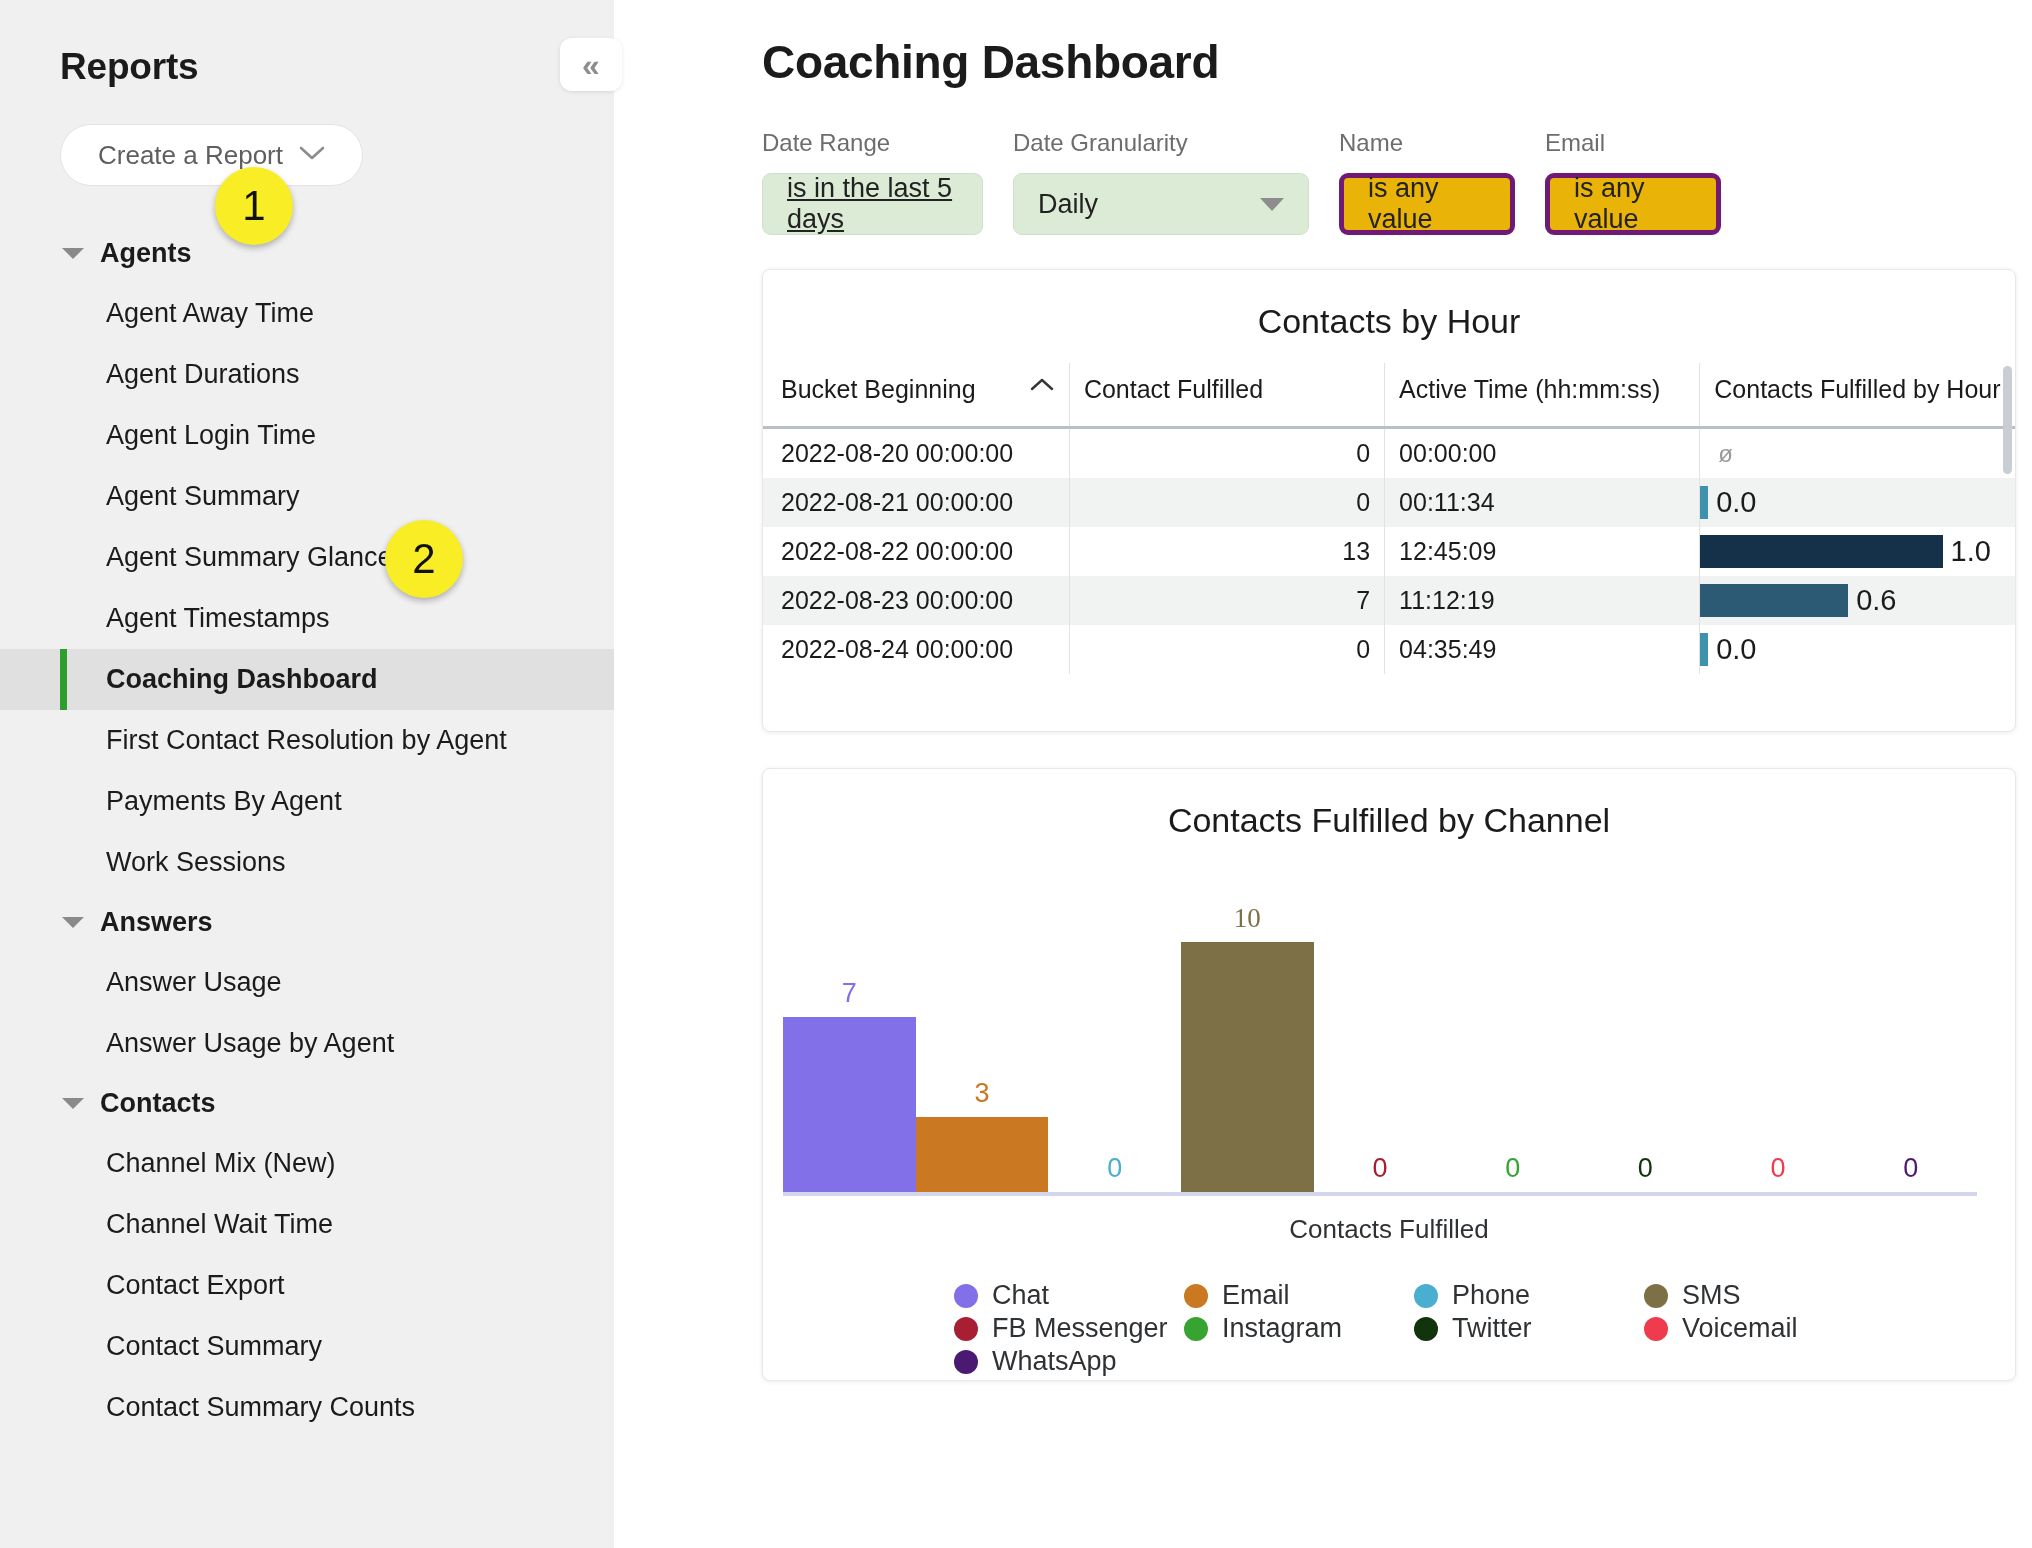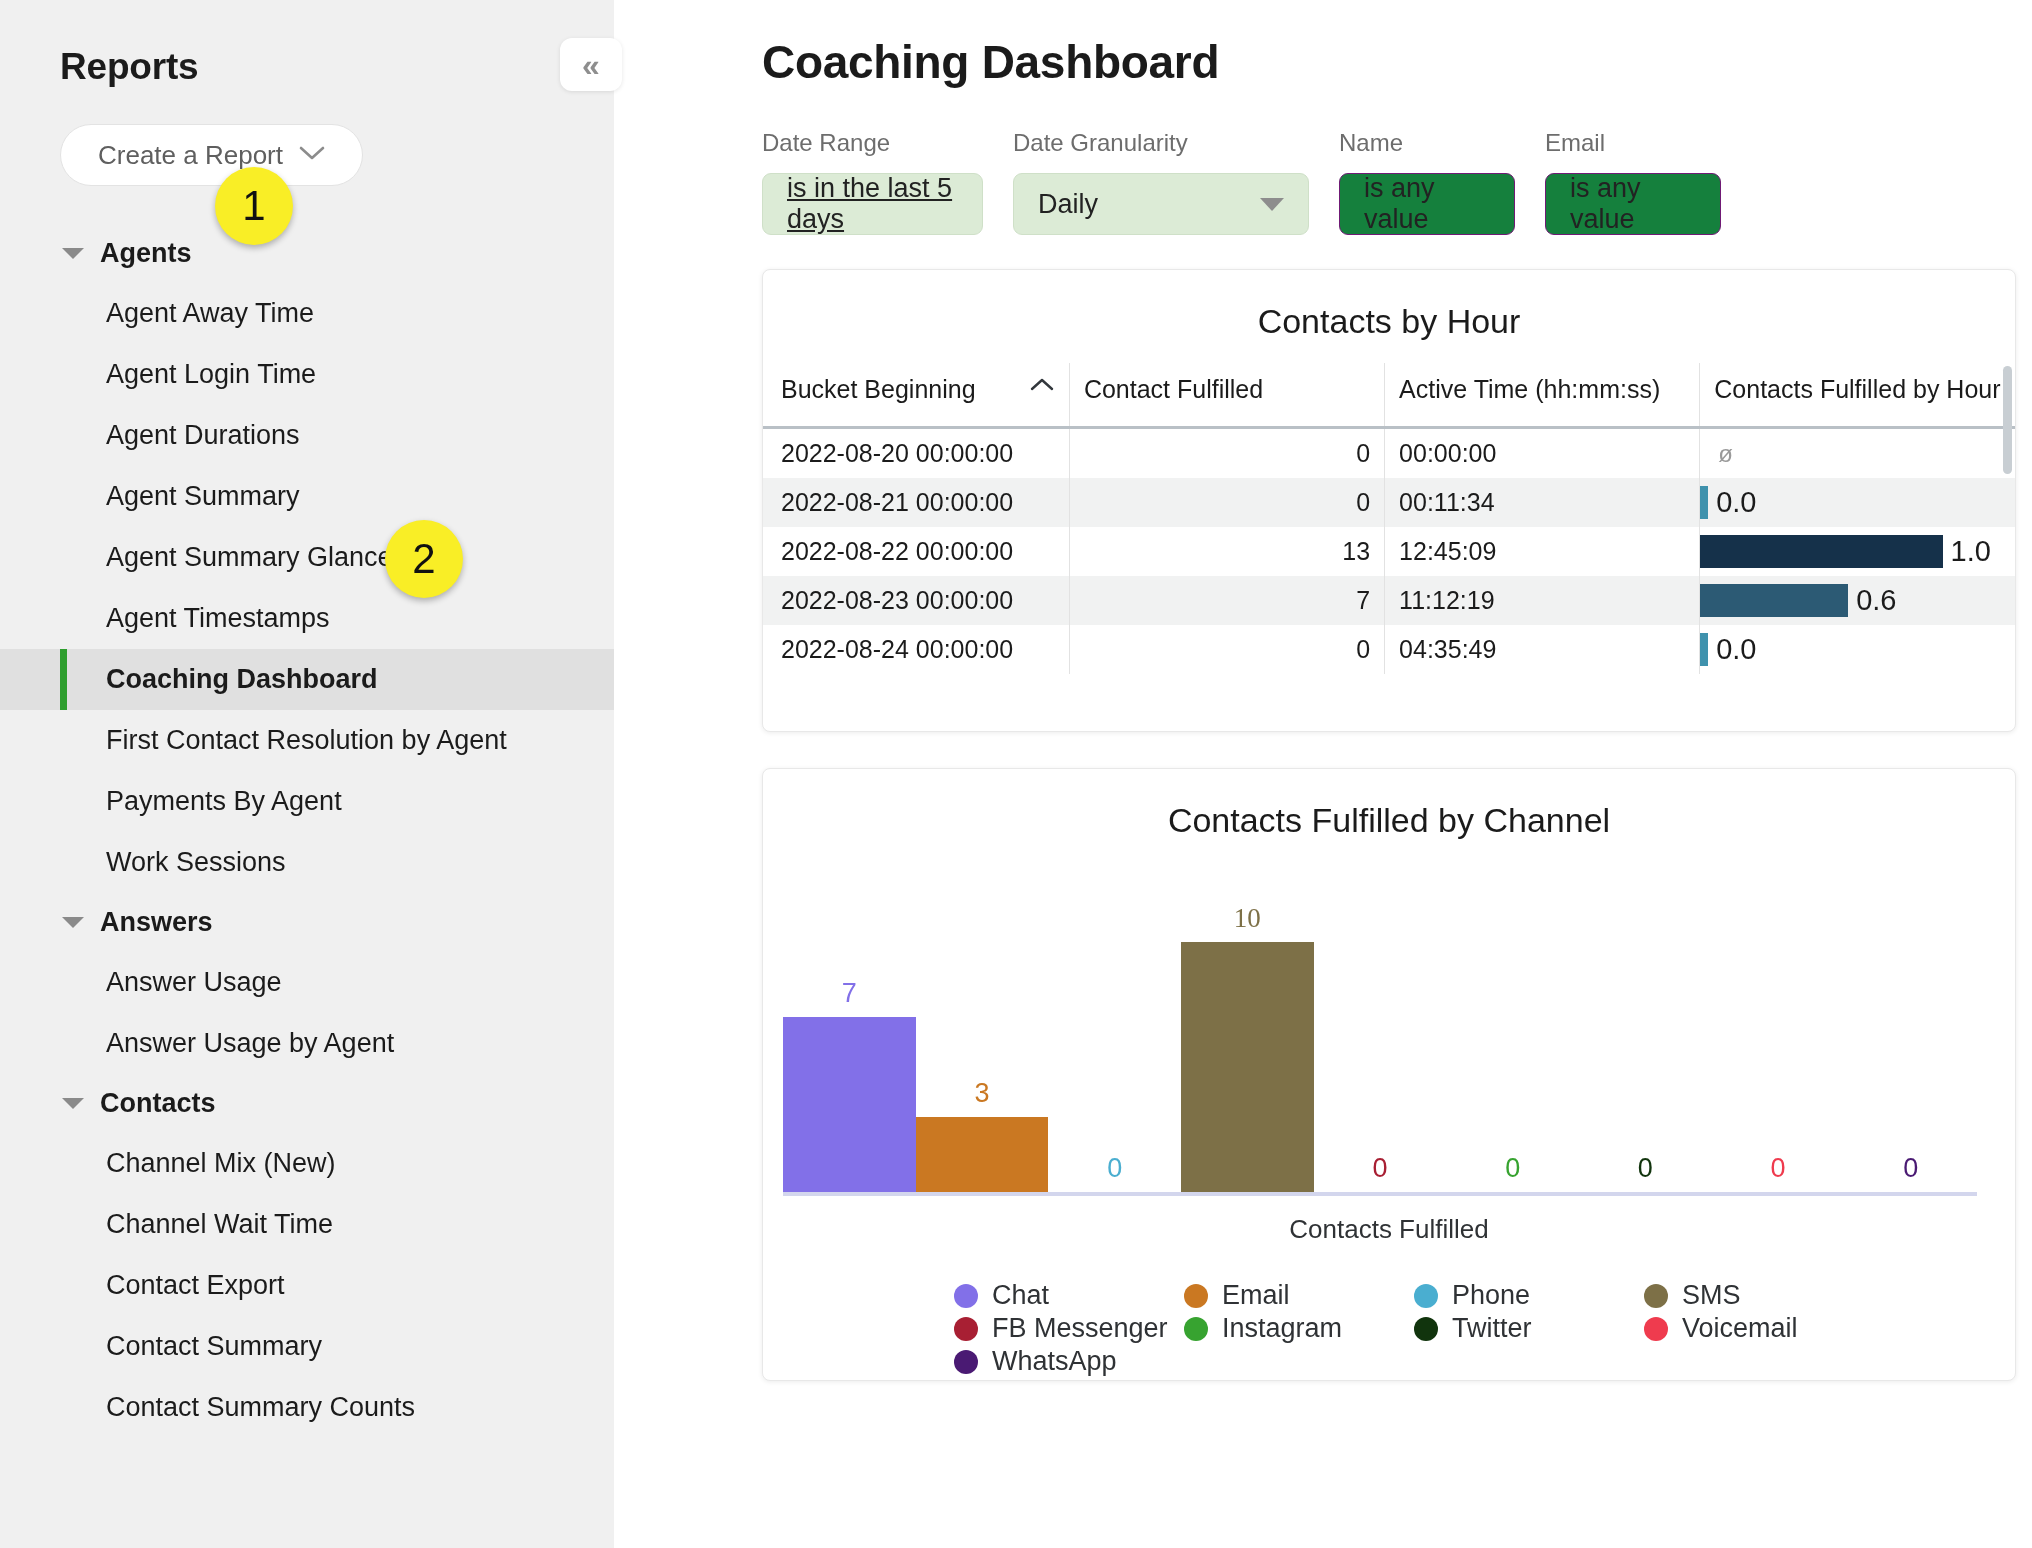--- a/index.html
+++ b/index.html
@@ -136,21 +136,21 @@
     height: 62px;
     border-radius: 9px;
     display: flex;
     align-items: center;
     padding: 0 24px;
     font-size: 27px;
     color: #222;
     cursor: pointer;
   }
   .filter-control.green { background: #dcebd6; border: 1px solid #cfe0c8; }
-  .filter-control.plain { background: #15803d; border: 1px solid #701a75; }
+  .filter-control.plain { background: #eab308; border: 5px solid #701a75; }
   .fc-date { width: 221px; text-decoration: underline; }
   .fc-gran { width: 296px; justify-content: space-between; }
   .fc-name { width: 176px; justify-content: center; }
   .fc-email { width: 176px; justify-content: center; }
   .tri-down {
     width: 0; height: 0;
     border-left: 12px solid transparent;
     border-right: 12px solid transparent;
     border-top: 13px solid #8d8d8d;
   }
@@ -291,22 +291,22 @@
           </svg>
       </span>
     </div>
 
     <nav class="nav" id="nav-root">
         <div class="nav-group-header">
           <span class="caret"></span>
           <span class="nav-group-label">Agents</span>
         </div>
         <div class="nav-item">Agent Away Time</div>
+        <div class="nav-item">Agent Durations</div>
         <div class="nav-item">Agent Login Time</div>
-        <div class="nav-item">Agent Durations</div>
         <div class="nav-item">Agent Summary</div>
         <div class="nav-item">Agent Summary Glance</div>
         <div class="nav-item">Agent Timestamps</div>
         <div class="nav-item active">Coaching Dashboard</div>
         <div class="nav-item">First Contact Resolution by Agent</div>
         <div class="nav-item">Payments By Agent</div>
         <div class="nav-item">Work Sessions</div>
         <div class="nav-group-header">
           <span class="caret"></span>
           <span class="nav-group-label">Answers</span>

